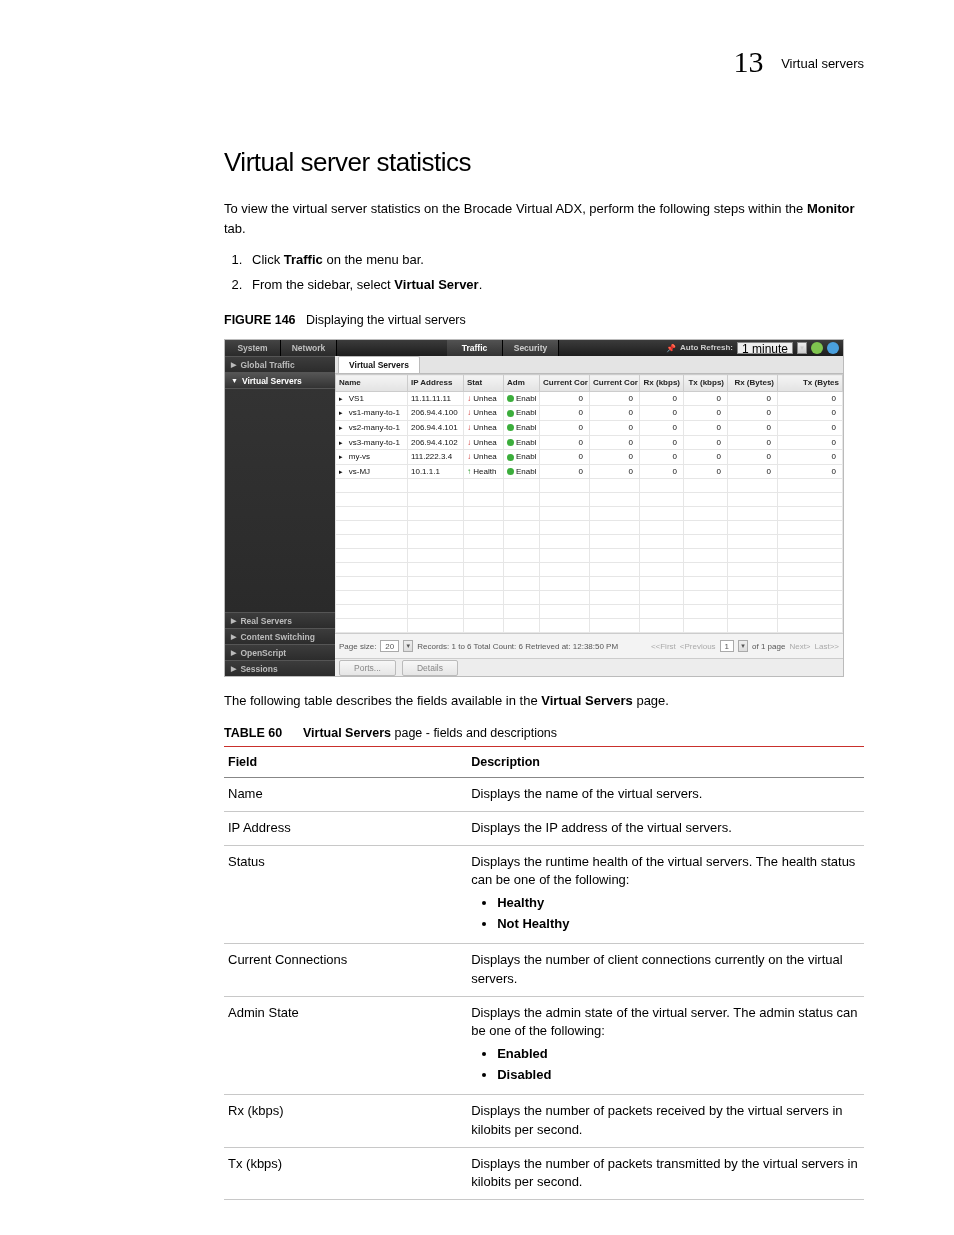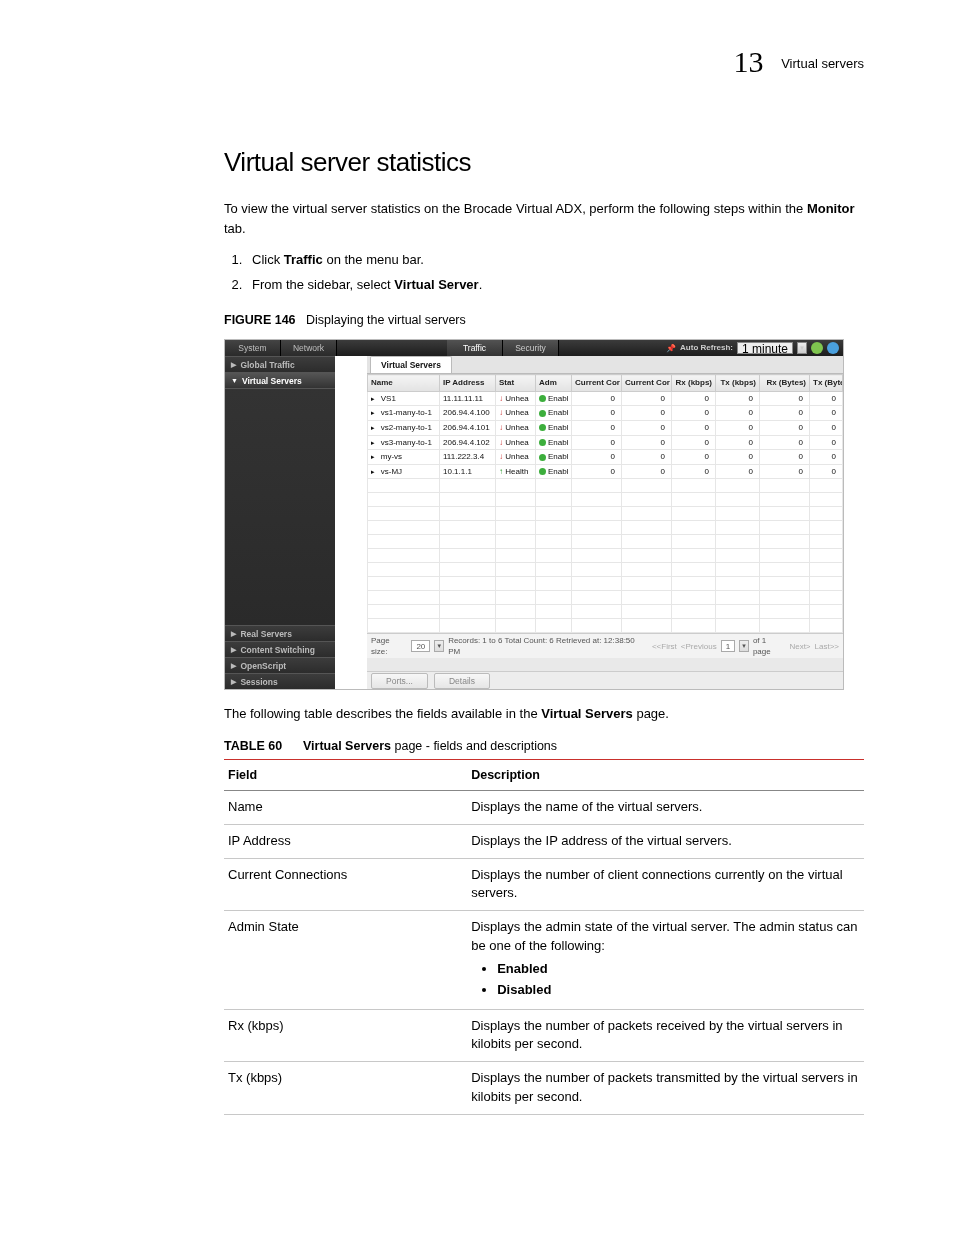--- a/index.html
+++ b/index.html
@@ -59,41 +59,41 @@
     background: #222;
     background: linear-gradient(#3b3b3b,#1d1d1d);
     color: #ddd;
     height: 16px;
     align-items: stretch;
   }
   .ss-tab {
     flex: 0 0 56px;
     border-right: 1px solid #000;
     display: flex; align-items: center; justify-content: center;
-    font-size: 8.5px; font-weight: normal;
+    font-size: 8.5px; font-weight: bold;
   }
   .ss-tab.system { background: linear-gradient(#444,#2a2a2a); color:#bfbfbf; }
   .ss-tab.network { background: linear-gradient(#444,#2a2a2a); color:#bfbfbf; }
   .ss-tab.traffic { background: linear-gradient(#525252,#333); color:#fff; }
   .ss-tab.security{ background: linear-gradient(#525252,#333); color:#ccc; }
   .ss-top-right {
     margin-left: auto; display:flex; align-items:center; gap:4px;
     padding: 0 4px; color:#ccc; font-size:8px;
   }
   .ss-pin { width:10px; height:10px; display:inline-block; }
   .ss-refresh-box {
     background:#eee; color:#000; padding:0 4px; height:12px; line-height:12px;
     font-size:12px; border:1px solid #888;
   }
   .ss-dd { width:10px;height:12px;background:linear-gradient(#eee,#ccc);border:1px solid #888; display:inline-flex;align-items:center;justify-content:center;}
   .ss-ico { width:12px;height:12px;border-radius:6px; display:inline-block;}
   .ss-ico.g{background:#7fc54f;}
   .ss-ico.b{background:#4aa0de;}
 
-  .ss-body { display:flex; align-items:stretch;gap:32px; }
+  .ss-body { display:flex; align-items:stretch; }
   .ss-side {
     flex: 0 0 110px;
     background: linear-gradient(#3a3a3a,#2b2b2b);
     color:#ddd;
     display:flex; flex-direction:column;
   }
   .ss-side-row {
     height: 16px; display:flex; align-items:center;
     padding-left:6px; font-size:8.5px; font-weight:bold;
     border-top:1px solid #555;
@@ -135,21 +135,21 @@
     height:16px; border-top:1px solid #ccc; background:#f3f3f3;
     display:flex; align-items:center; font-size:8px; padding:12px 4px; gap:4px;
     color:#555;
   }
   .ss-pager .box { border:1px solid #aaa; background:#fff; padding:0 4px; height:12px; line-height:12px;}
   .ss-pager .dd { border:1px solid #aaa; background:linear-gradient(#eee,#ddd); width:10px; height:12px; display:inline-flex;align-items:center;justify-content:center;}
   .ss-pager .spacer { flex:1; }
   .nav-dis { color:#aaa; }
   .ss-btnrow {
     height:18px; background:#ededed; border-top:1px solid #ccc;
-    display:flex; align-items:center; padding:0 4px; gap:6px;margin-top:13px;
+    display:flex; align-items:center; padding:0 4px; gap:6px;
   }
   .ss-btn {
     border:1px solid #bbb; background:linear-gradient(#f7f7f7,#e6e6e6);
     color:#888; padding:1px 14px; font-size:8.5px; border-radius:2px;
   }
 
   
   .tbl-caption { font-size:12.5px; margin: 10px 0 4px 0; }
   .tbl-caption b { font-weight:bold; }
   table.desc {
@@ -540,20 +540,27 @@
       <tbody id="t60-body">
           <tr>
             <td>Name</td>
             <td>Displays the name of the virtual servers.</td>
           </tr>
           <tr>
             <td>IP Address</td>
             <td>Displays the IP address of the virtual servers.</td>
           </tr>
           <tr>
+            <td>Status</td>
+            <td>Displays the runtime health of the virtual servers. The health status can be one of the following:<ul>
+                <li><b>Healthy</b></li>
+                <li><b>Not Healthy</b></li>
+              </ul></td>
+          </tr>
+          <tr>
             <td>Current Connections</td>
             <td>Displays the number of client connections currently on the virtual servers.</td>
           </tr>
           <tr>
             <td>Admin State</td>
             <td>Displays the admin state of the virtual server. The admin status can be one of the following:<ul>
                 <li><b>Enabled</b></li>
                 <li><b>Disabled</b></li>
               </ul></td>
           </tr>

